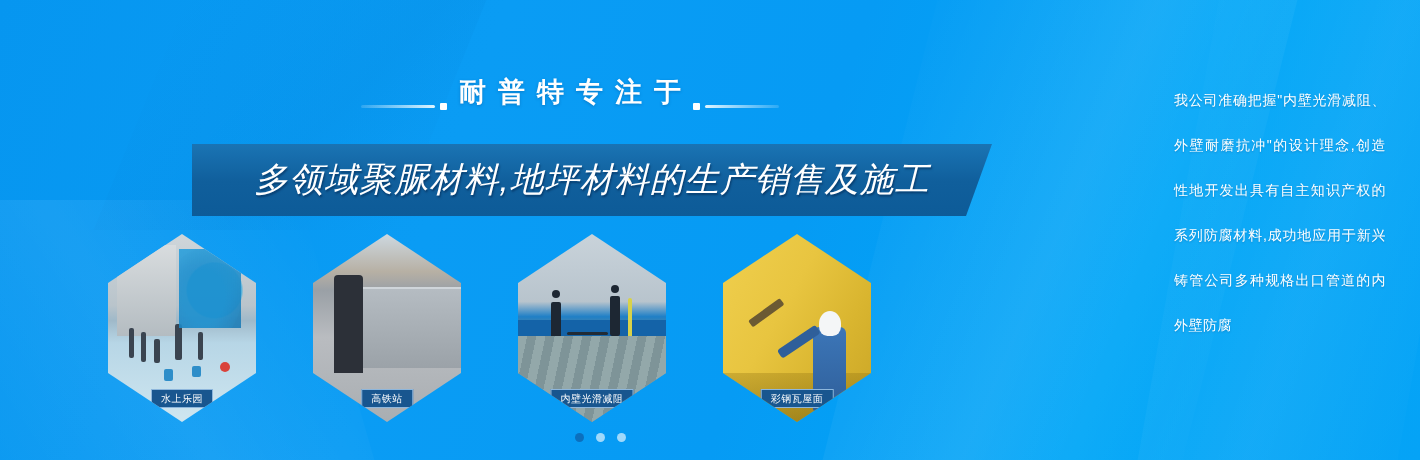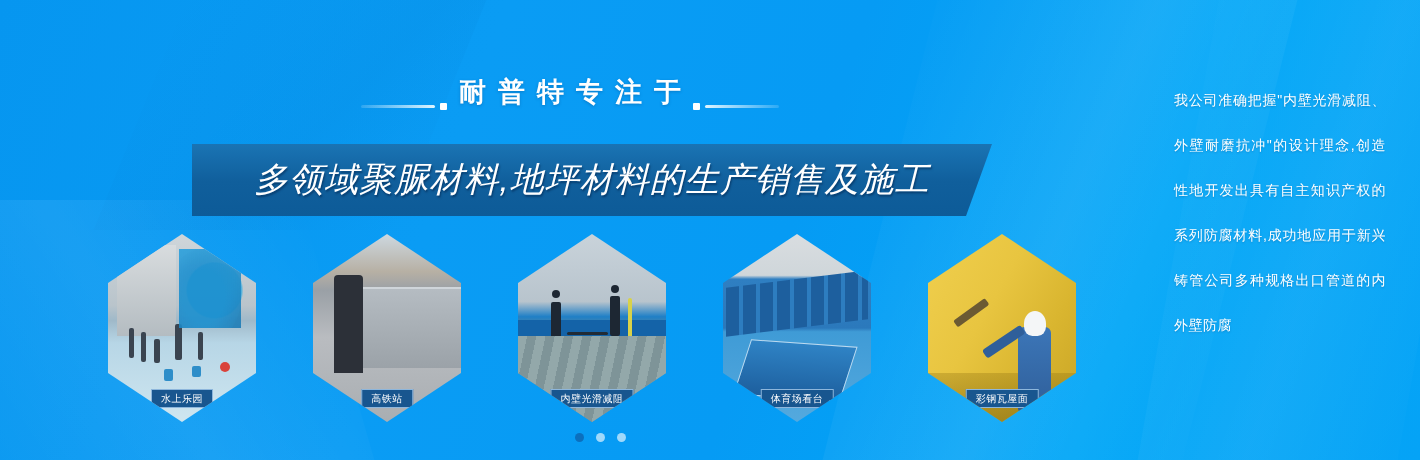--- a/index.html
+++ b/index.html
@@ -420,24 +420,20 @@
           <i style="left:23%;top:30%;width:8px;height:8px;border-radius:50%;"></i>
           <i style="left:62%;top:33%;width:10px;height:40px;"></i>
           <i style="left:63%;top:27%;width:8px;height:8px;border-radius:50%;"></i>
           <i style="left:33%;top:52%;width:28%;height:3px;background:#222b35;border-radius:3px;"></i>
           <i style="left:74%;top:34%;width:4px;height:40px;background:#d8d24a;"></i>
         </div>
       </div>
       <span class="card-label">内壁光滑减阻</span>
     </div>
 
-    <div class="card">
-      <div class="card-art art-stand"></div>
-      <span class="card-label">体育场看台</span>
-    </div>
 
     <div class="card">
       <div class="card-art art-pipe">
         <div class="pipe-worker">
           <span class="body"></span>
           <span class="helmet"></span>
           <span class="arm"></span>
           <span class="brush"></span>
         </div>
       </div>

